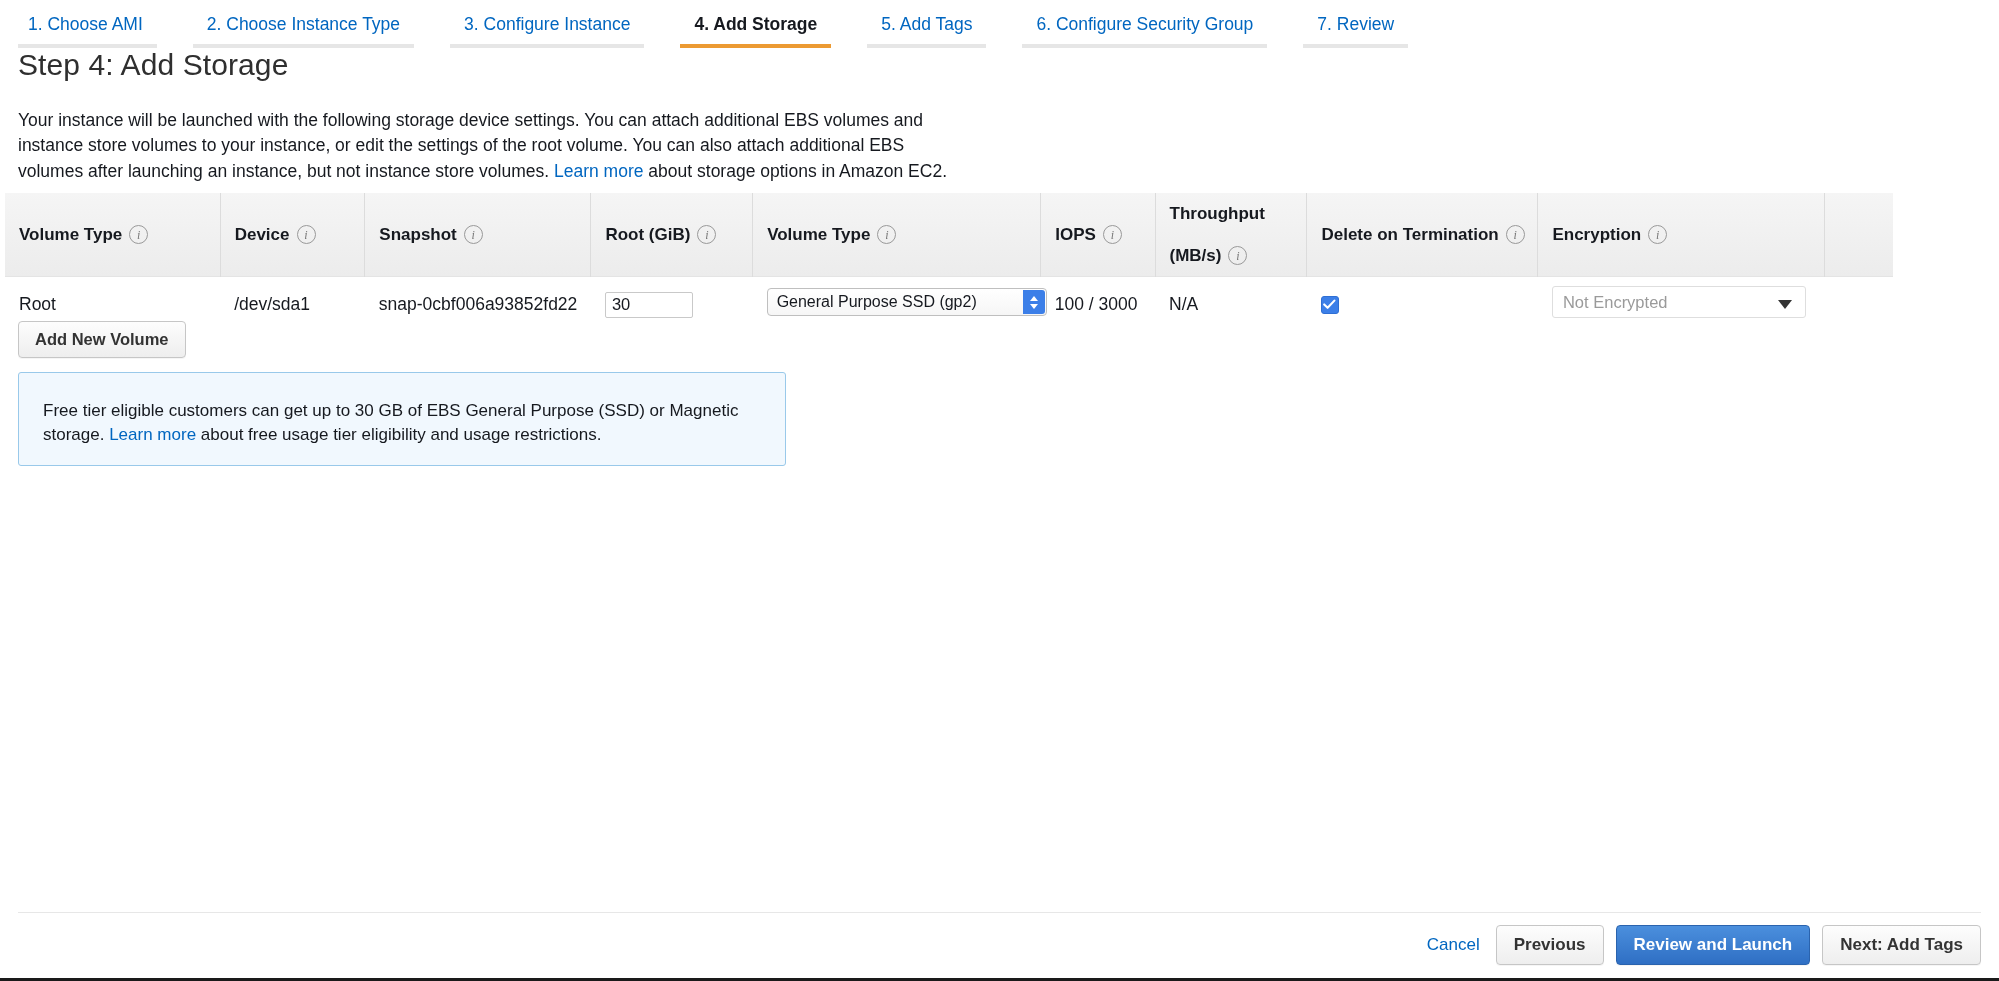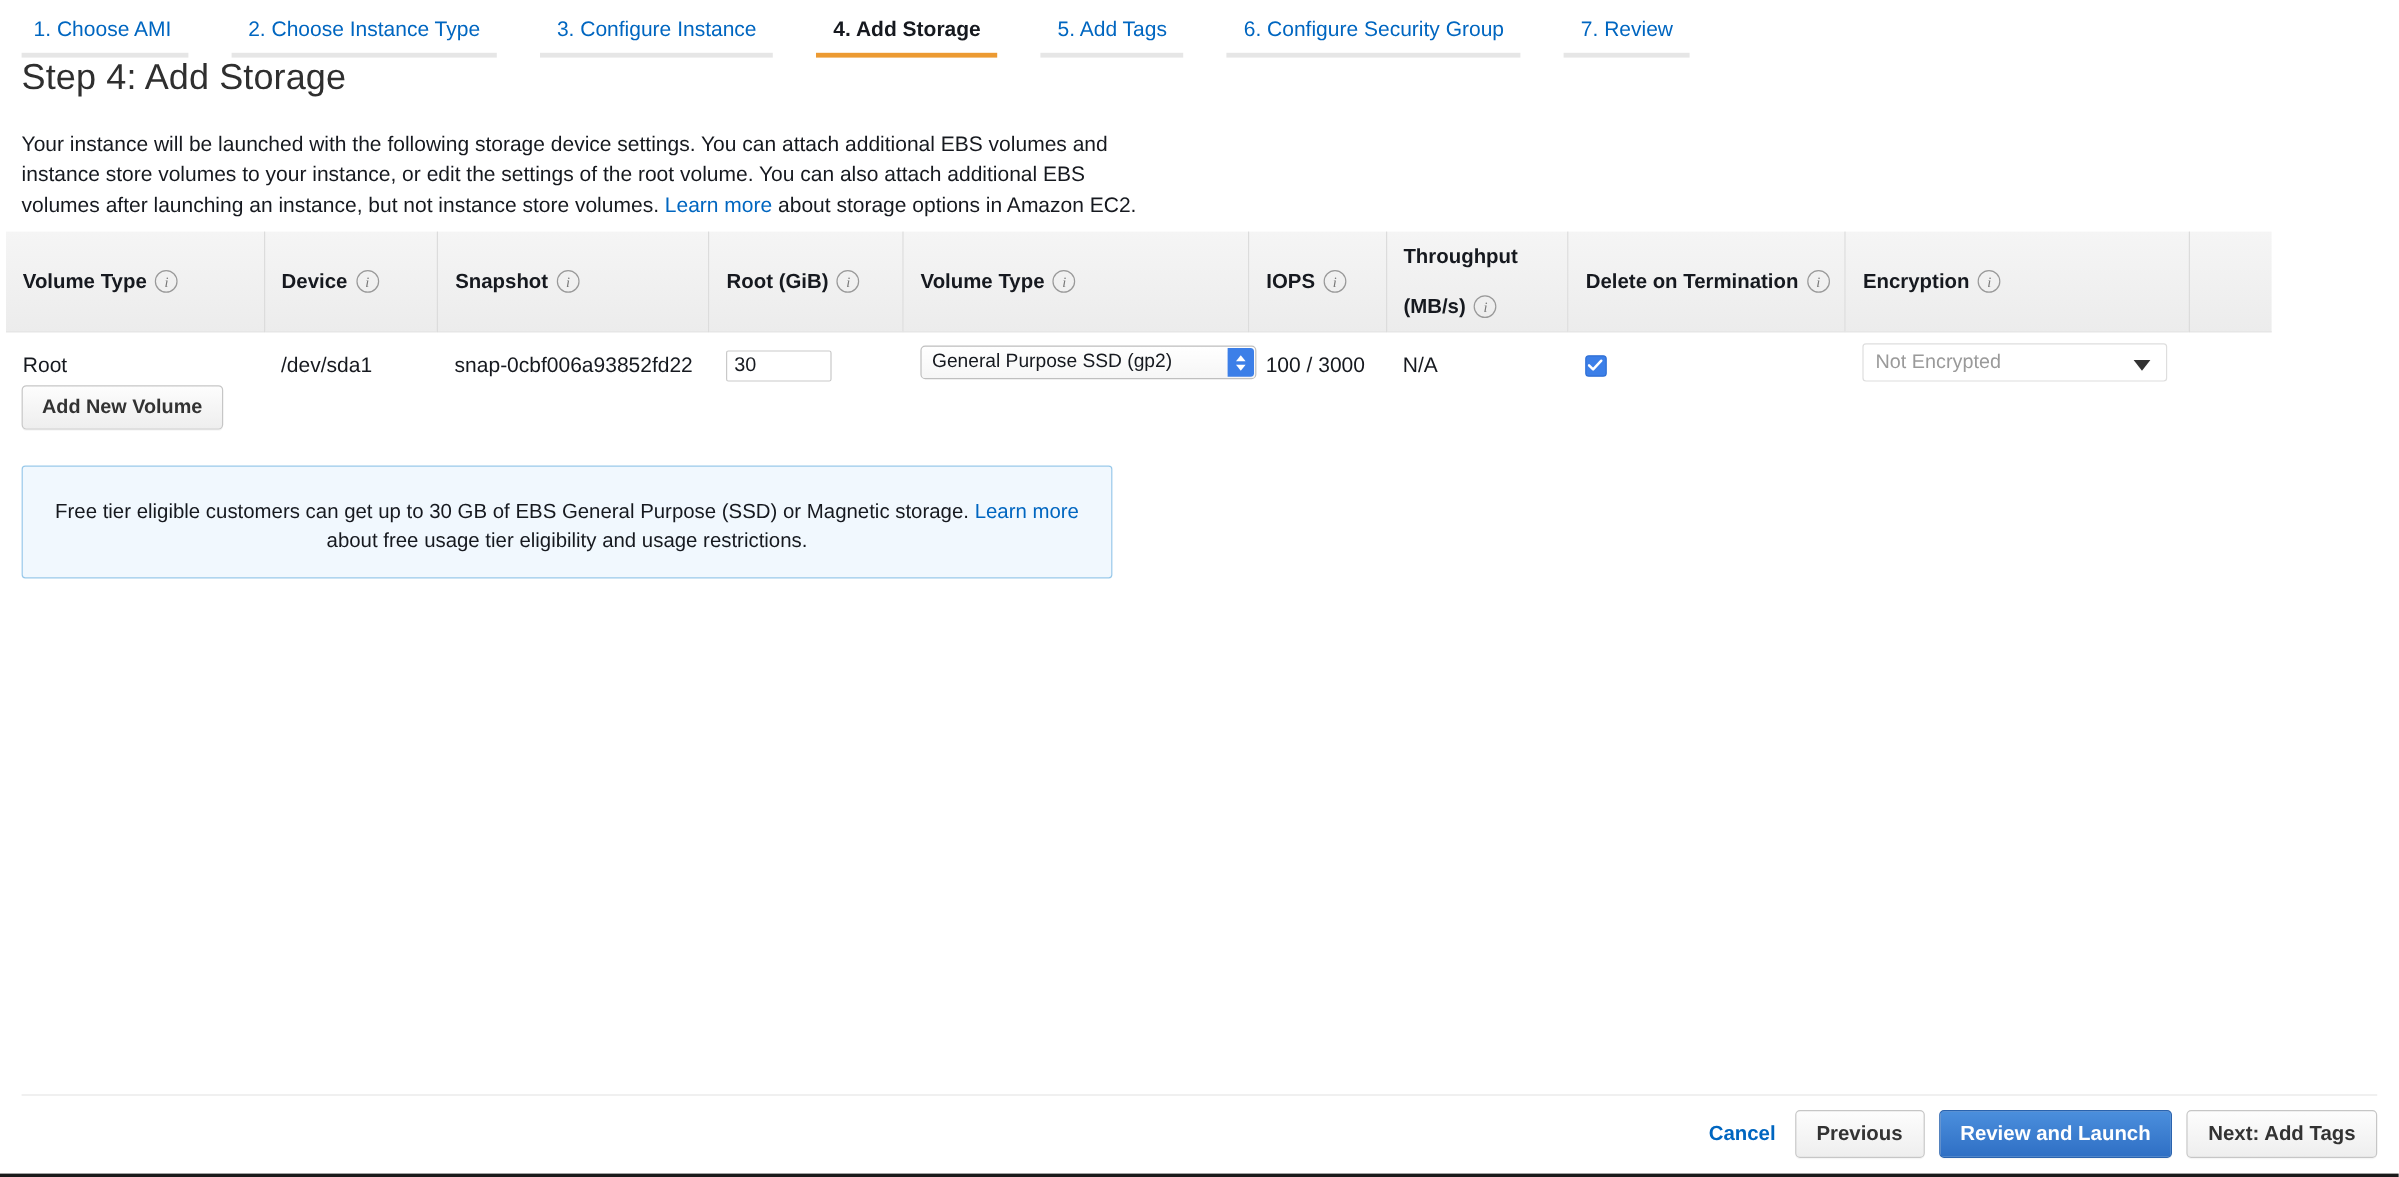--- a/index.html
+++ b/index.html
@@ -266,32 +266,31 @@
   #add-new-volume {
     position: absolute;
     left: 18px;
     top: 321px;
   }
 
   
   .info-box {
     position: absolute;
     left: 18px;
-    top: 388px;
-    width: 909px;
+    top: 372px;
+    width: 768px;
     height: 94px;
     box-sizing: border-box;
     background: #f1f8fe;
     border: 1px solid #99c9ea;
     border-radius: 3px;
     padding: 26px 24px;
     font-size: 17px;
     line-height: 24px;
     color: #16191f;
-    text-align: center;
   }
 
   
   .footer-divider {
     position: absolute;
     left: 18px;
     top: 912px;
     width: 1963px;
     height: 1px;
     background: #e7e7e7;
@@ -299,21 +298,21 @@
   .footer-actions {
     position: absolute;
     right: 18px;
     top: 925px;
     display: flex;
     align-items: center;
     gap: 12px;
   }
   .footer-actions .cancel-link {
     font-size: 17px;
-    font-weight: bold;
+    font-weight: normal;
     color: #0066c0;
     cursor: pointer;
     text-decoration: none;
     margin-right: 4px;
   }
   .footer-actions .btn { padding: 9px 17px; font-size: 17px; }
 </style>
 </head>
 <body>
 

